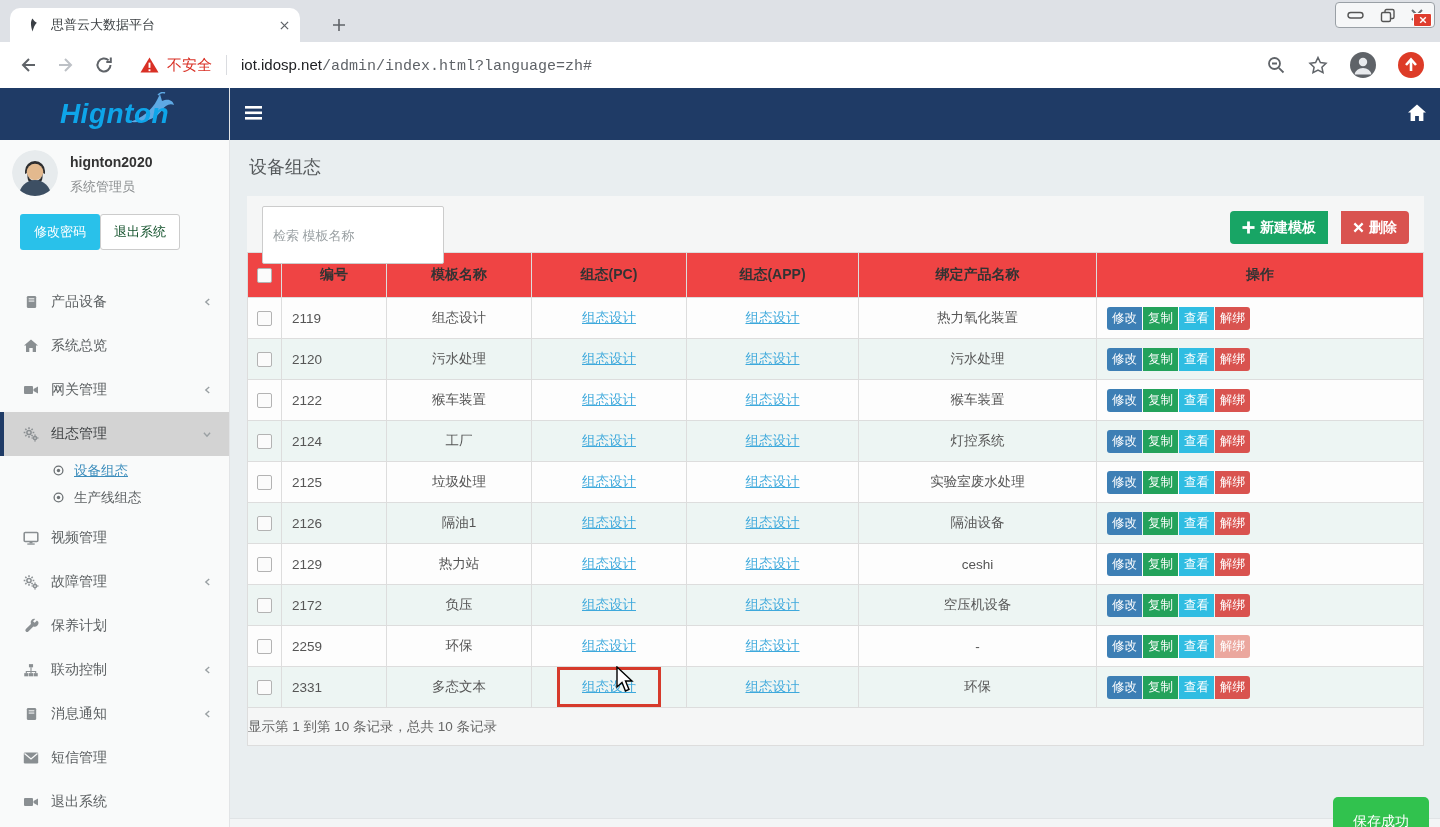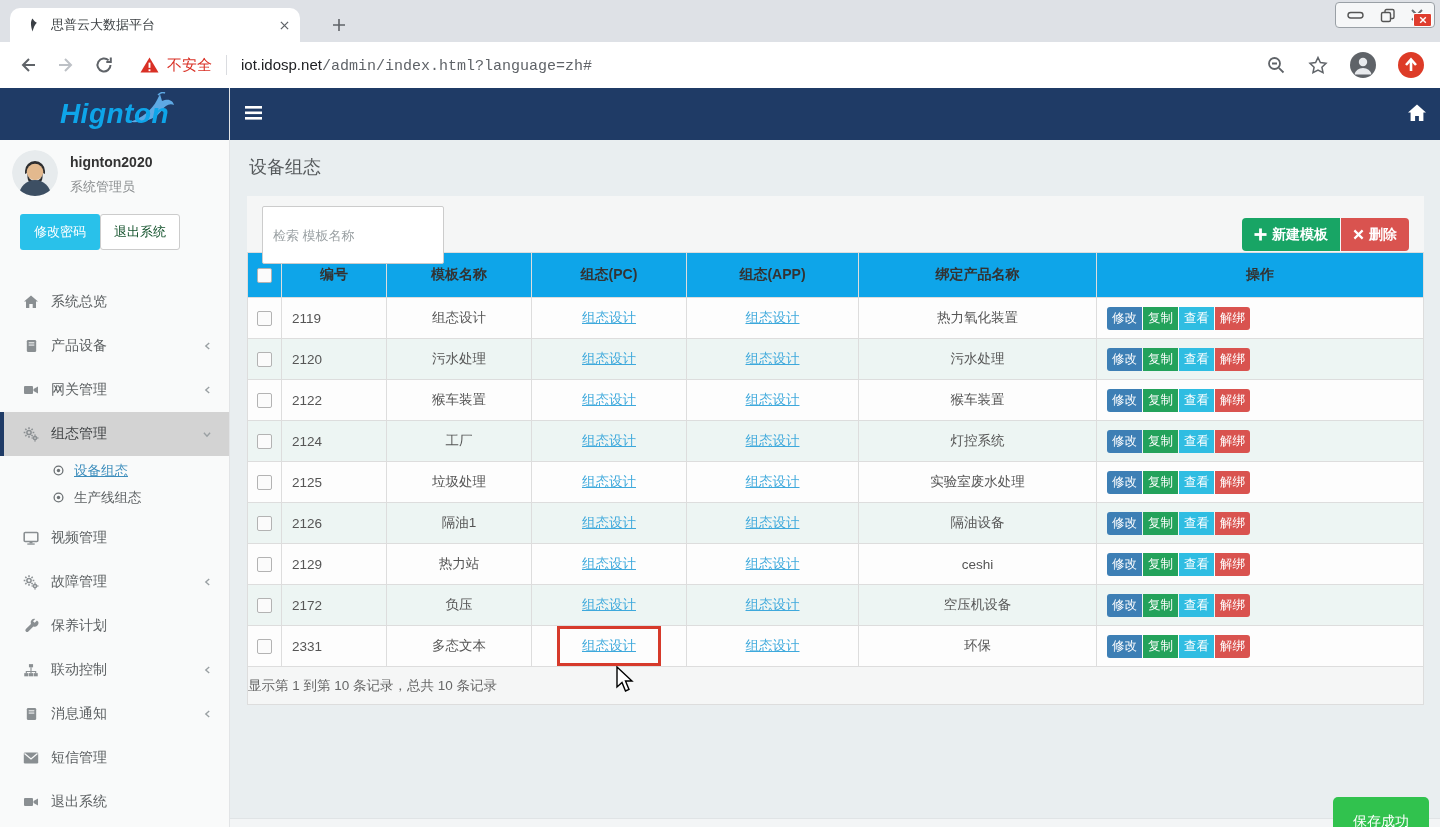--- a/index.html
+++ b/index.html
@@ -52,28 +52,28 @@
   .hamburger{position:absolute;left:14px;top:16px;display:inline-flex;cursor:pointer;}
   .nav-home{position:absolute;right:13px;top:15px;display:inline-flex;cursor:pointer;}
   
   .content{position:absolute;left:230px;right:0;top:52px;bottom:0;}
   .page-title{margin:0;position:absolute;left:19px;top:15px;font-size:18px;font-weight:normal;color:#565a5c;}
   .panel{position:absolute;left:17px;top:56px;width:1177px;background:#f5f6f6;}
   .toolbar{position:relative;height:46px;padding:10px 15px 0;box-sizing:content-box;}
   .search-input{width:160px;height:32px;border:1px solid #ccc;border-radius:2px;padding:12px 10px;font-size:13px;color:#555;
                 background:#fff;outline:none;font-family:inherit;}
   .search-input::placeholder{color:#9aa0a3;}
-  .tb-buttons{position:absolute;right:15px;top:22px;display:flex;gap:1px;}
+  .tb-buttons{position:absolute;right:15px;top:15px;display:flex;gap:13px;}
   .btn-grn,.btn-red{height:33px;border:none;color:#fff;font-size:14px;font-weight:bold;display:flex;align-items:center;gap:5px;
                     padding:0 12px;cursor:pointer;font-family:inherit;}
   .btn-grn{background:var(--btngreen,#18a565);border-radius:4px 0 0 4px;}
   .btn-red{background:var(--btnred,#d9534f);border-radius:0 4px 4px 0;}
   table.grid{width:100%;border-collapse:collapse;font-size:13.5px;color:#555;table-layout:fixed;}
   .grid th,.grid td{border:1px solid #ddd;text-align:center;overflow:hidden;}
-  .grid th{height:42px;font-size:14px;color:#333;font-weight:bold;background:#0ea5e9;}
+  .grid th{height:42px;font-size:14px;color:#333;font-weight:bold;background:#ef4444;}
   .grid td{height:38px;}
   .grid tbody tr:nth-child(odd){background:#fdfdfd;}
   .grid tbody tr:nth-child(even){background:#edf5f3;}
   .grid td.idc{text-align:left;padding-left:10px;}
   .grid td.actions{text-align:left;padding-left:10px;}
   a.cfg{color:var(--link,#3ea9dc);text-decoration:underline;cursor:pointer;}
   .cbx{width:13px;height:13px;background:#fbfbfb;border:1px solid #b3b3b3;border-radius:2px;display:inline-block;vertical-align:middle;cursor:pointer;}
   .act{display:inline-block;padding:3px 5px;color:#fff;font-size:12.5px;margin-right:1px;cursor:pointer;}
   .act.modify{background:var(--actmod,#3d7fb5);border-radius:3px 0 0 3px;}
   .act.copy{background:var(--actcopy,#23a25b);}
@@ -223,40 +223,40 @@
         <div class="u-name">hignton2020</div>
         <div class="u-role">系统管理员</div>
         <div class="u-btns">
           <button class="btn-cyan">修改密码</button>
           <button class="btn-plain">退出系统</button>
         </div>
       </div>
       <nav class="menu">
           <div class="side-item">
             <span class="icn">
-              <svg width="16" height="16" viewBox="0 0 16 16">
-                <path d="M8 1.5 L15 7.5 H13 V14 H9.7 V10 H6.3 V14 H3 V7.5 H1 Z" fill="currentColor"></path>
-              </svg>
-            </span>
-            <span class="lbl">系统总览</span>
-          </div>
-          <div class="side-item">
-            <span class="icn">
               <svg width="15" height="16" viewBox="0 0 16 16">
                 <rect x="3" y="1.5" width="10" height="13" rx="1.5" fill="currentColor"></rect>
                 <line x1="5" y1="4.6" x2="11" y2="4.6" stroke="#f9fafa" stroke-width="1.1"></line>
                 <line x1="5" y1="7" x2="11" y2="7" stroke="#f9fafa" stroke-width="1.1"></line>
               </svg>
             </span>
             <span class="lbl">产品设备</span>
             <span class="chev">
               <svg width="11" height="12" viewBox="0 0 16 16" fill="none" stroke="currentColor" stroke-width="2">
                 <polyline points="10.5,3.5 5.5,8 10.5,12.5"></polyline>
               </svg>
             </span>
+          </div>
+          <div class="side-item">
+            <span class="icn">
+              <svg width="16" height="16" viewBox="0 0 16 16">
+                <path d="M8 1.5 L15 7.5 H13 V14 H9.7 V10 H6.3 V14 H3 V7.5 H1 Z" fill="currentColor"></path>
+              </svg>
+            </span>
+            <span class="lbl">系统总览</span>
           </div>
           <div class="side-item">
             <span class="icn">
               <svg width="16" height="16" viewBox="0 0 16 16">
                 <rect x="1" y="4" width="9" height="8" rx="1" fill="currentColor"></rect>
                 <polygon points="10.5,7 15,4.5 15,11.5 10.5,9" fill="currentColor"></polygon>
               </svg>
             </span>
             <span class="lbl">网关管理</span>
             <span class="chev">
@@ -515,20 +515,29 @@
                 <td><span class="cbx"></span></td>
                 <td class="idc">2172</td>
                 <td>负压</td>
                 <td><a class="cfg">组态设计</a></td>
                 <td><a class="cfg">组态设计</a></td>
                 <td>空压机设备</td>
                 <td class="actions"><span class="act modify">修改</span><span class="act copy">复制</span><span class="act view">查看</span><span class="act unbind">解绑</span></td>
               </tr>
               <tr>
                 <td><span class="cbx"></span></td>
+                <td class="idc">2259</td>
+                <td>环保</td>
+                <td><a class="cfg">组态设计</a></td>
+                <td><a class="cfg">组态设计</a></td>
+                <td>-</td>
+                <td class="actions"><span class="act modify">修改</span><span class="act copy">复制</span><span class="act view">查看</span><span class="act unbind disabled">解绑</span></td>
+              </tr>
+              <tr>
+                <td><span class="cbx"></span></td>
                 <td class="idc">2331</td>
                 <td>多态文本</td>
                 <td><span class="hl-box"><a class="cfg">组态设计</a></span></td>
                 <td><a class="cfg">组态设计</a></td>
                 <td>环保</td>
                 <td class="actions"><span class="act modify">修改</span><span class="act copy">复制</span><span class="act view">查看</span><span class="act unbind">解绑</span></td>
               </tr>
             </tbody>
         </table>
 

